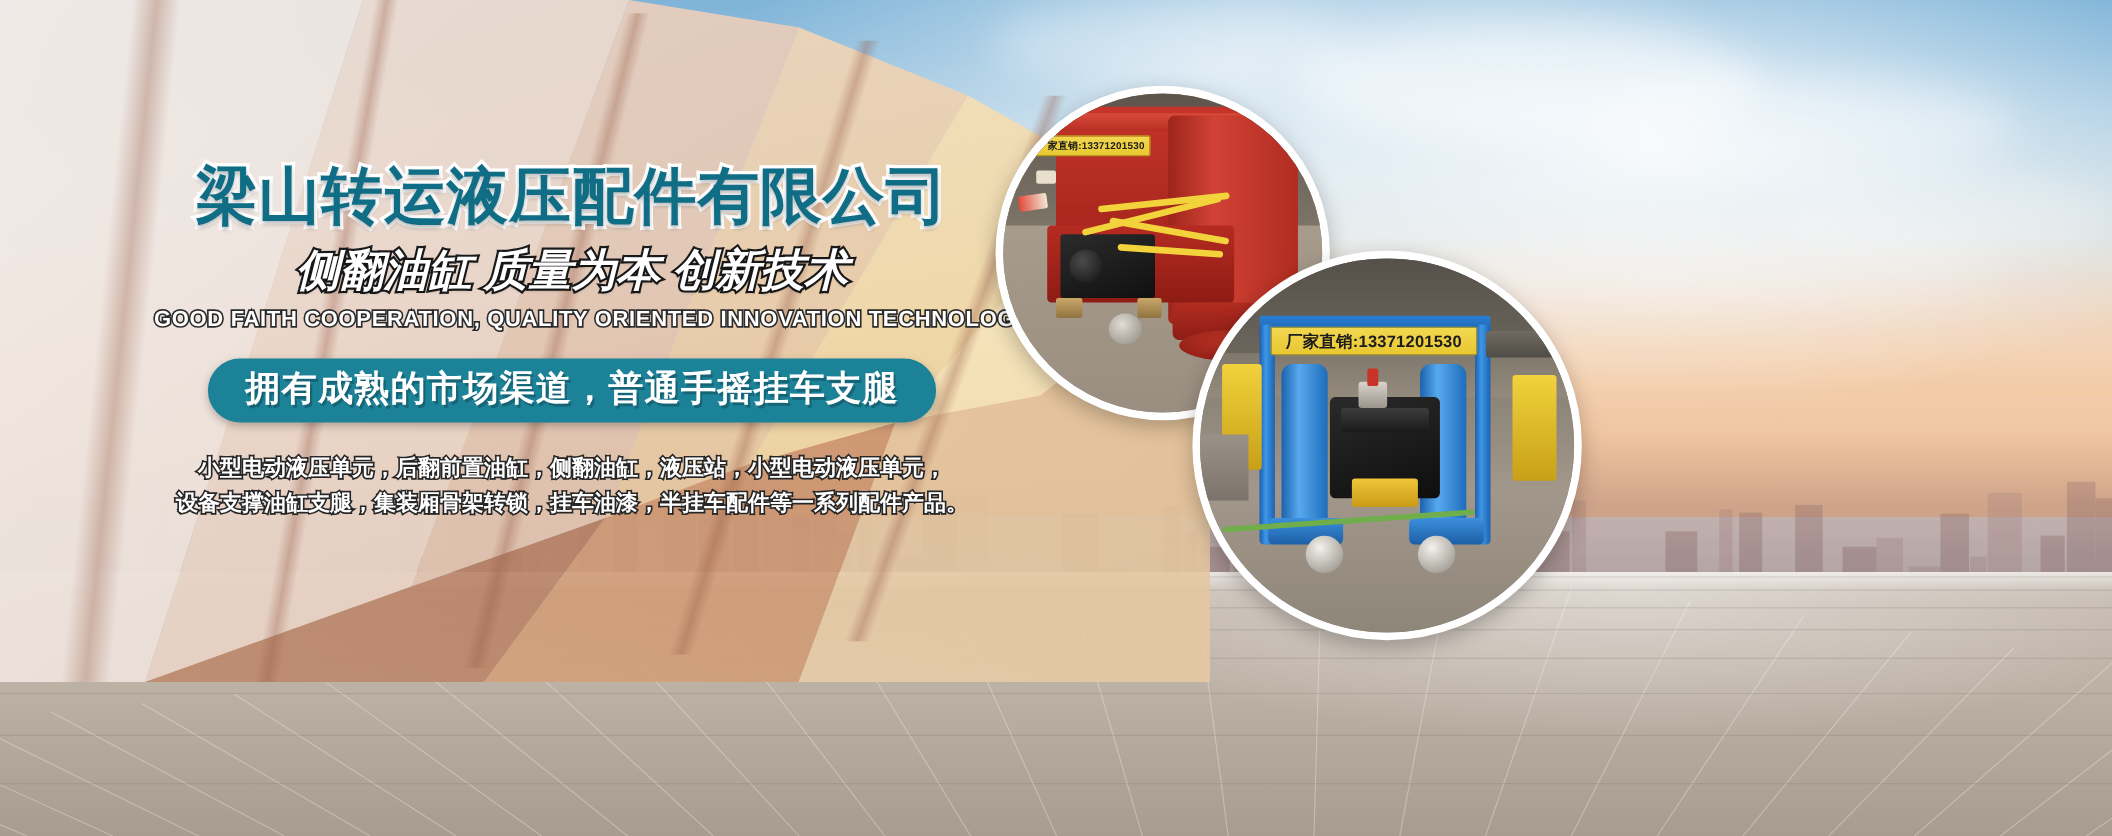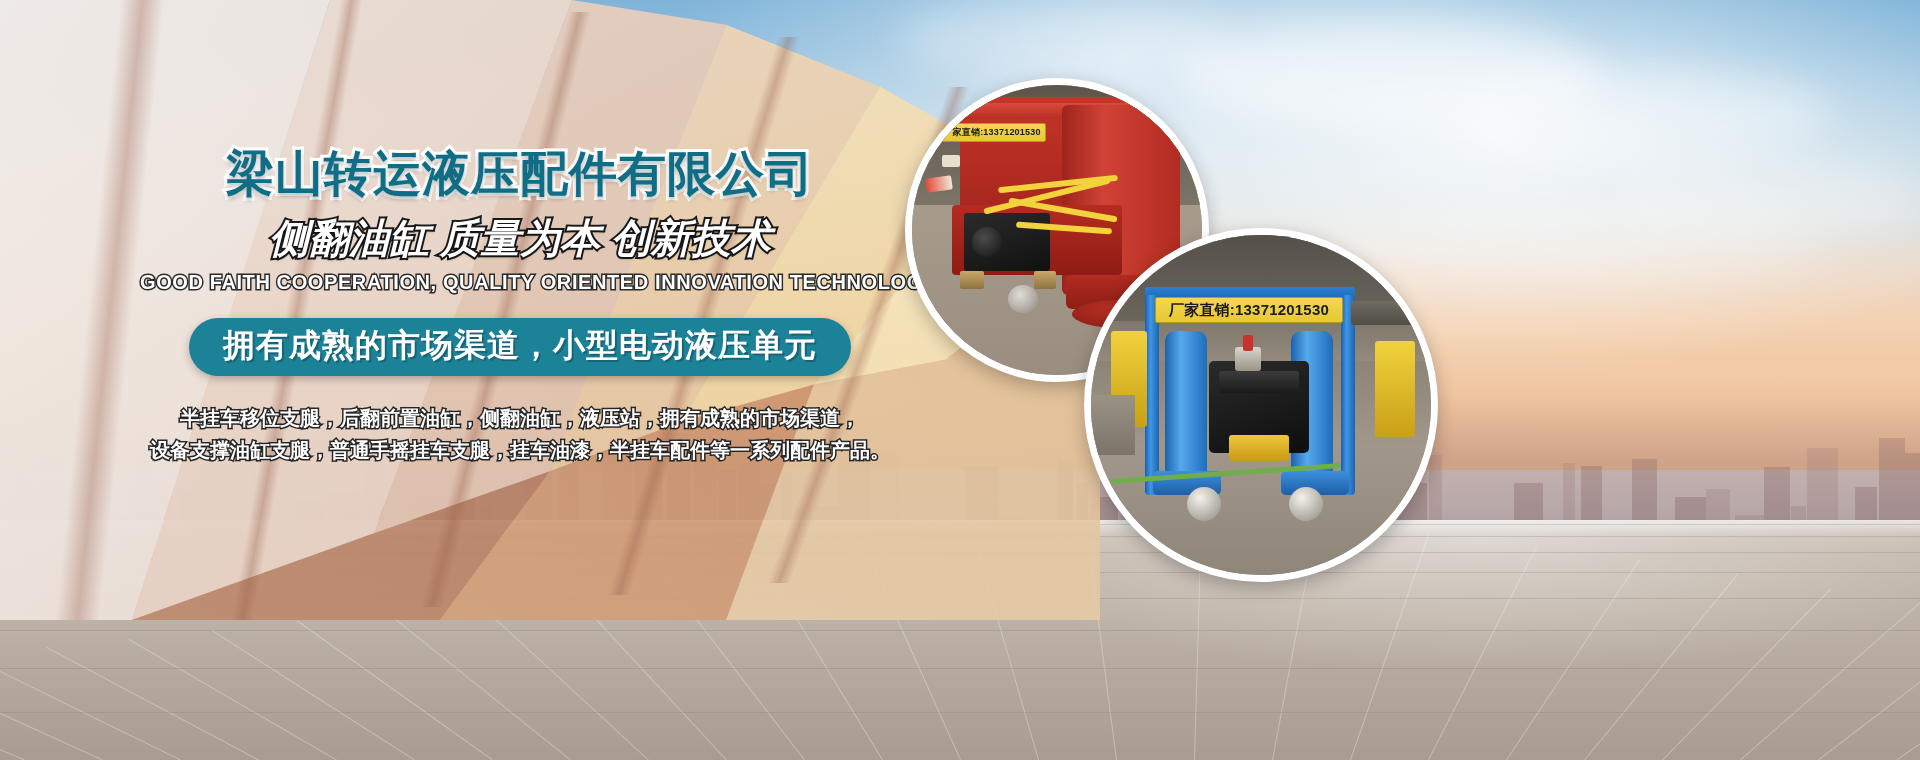--- a/index.html
+++ b/index.html
@@ -67,21 +67,21 @@
   }
 
   
   .sculpt{position:absolute;left:0;top:0;width:1100px;height:620px;}
   .sculpt i{position:absolute;display:block;}
 
   
   .textwrap{position:absolute;left:140px;top:150px;width:760px;text-align:center;}
 
   .title{
-    font-size:48px;line-height:1;font-weight:bold;letter-spacing:1px;
+    font-size:56px;line-height:1;font-weight:bold;letter-spacing:1px;
     color:#0f6e86;
     -webkit-text-stroke:6px #ffffff;
     paint-order:stroke fill;
     text-shadow:0 3px 4px rgba(0,0,0,.28);
     margin:0 0 20px 0;white-space:nowrap;
   }
   .title-inner{position:relative;}
 
   .subtitle{
     font-size:40px;line-height:1;font-weight:bold;font-style:italic;
@@ -301,25 +301,25 @@
       <i style="left: 78%; top: 14%; width: 2%; height: 80%; background: linear-gradient(90deg, rgba(150, 90, 70, 0), rgba(150, 90, 70, 0.35), rgba(150, 90, 70, 0)); transform: skewX(-20deg);"></i>
     </div>
 
   <div class="textwrap">
     <div class="title">
       <span class="title-inner">梁山转运液压配件有限公司</span>
     </div>
     <div class="subtitle">侧翻油缸 质量为本 创新技术</div>
     <div class="eng">GOOD FAITH COOPERATION, QUALITY ORIENTED INNOVATION TECHNOLOGY</div>
     <div class="pill">
-      <span>拥有成熟的市场渠道，小型电动液压单元</span>
+      <span>拥有成熟的市场渠道，普通手摇挂车支腿</span>
     </div>
     <div class="desc">
-      <p>半挂车移位支腿，后翻前置油缸，侧翻油缸，液压站，拥有成熟的市场渠道，</p>
-      <p>设备支撑油缸支腿，普通手摇挂车支腿，挂车油漆，半挂车配件等一系列配件产品。</p>
+      <p>小型电动液压单元，后翻前置油缸，侧翻油缸，液压站，小型电动液压单元，</p>
+      <p>设备支撑油缸支腿，集装厢骨架转锁，挂车油漆，半挂车配件等一系列配件产品。</p>
     </div>
   </div>
 
   <div class="photo photo-red">
     <div class="ph-inner" id="ph-red" style="background: linear-gradient(rgb(182, 171, 156) 0%, rgb(167, 155, 140) 40%, rgb(154, 142, 128) 100%);">
         <i style="left: 0px; top: 0px; width: 290px; height: 120px; background: linear-gradient(rgb(93, 85, 76), rgb(125, 116, 104)); border-radius: 0px;"></i>
         <i style="left: 48px; top: 12px; width: 180px; height: 120px; background: linear-gradient(rgb(197, 52, 42), rgb(166, 38, 29)); border-radius: 4px;"></i>
         <i style="left: 52px; top: 18px; width: 170px; height: 16px; background: linear-gradient(rgb(217, 74, 58), rgb(183, 47, 34)); border-radius: 2px;"></i>
         <i style="left: 150px; top: 20px; width: 118px; height: 190px; background: linear-gradient(90deg, rgb(158, 36, 27), rgb(208, 66, 53) 35%, rgb(178, 44, 33)); border-radius: 6px;"></i>
         <i style="left: 154px; top: 190px; width: 110px; height: 34px; background: linear-gradient(rgb(178, 44, 33), rgb(141, 29, 21)); border-radius: 6px;"></i>

